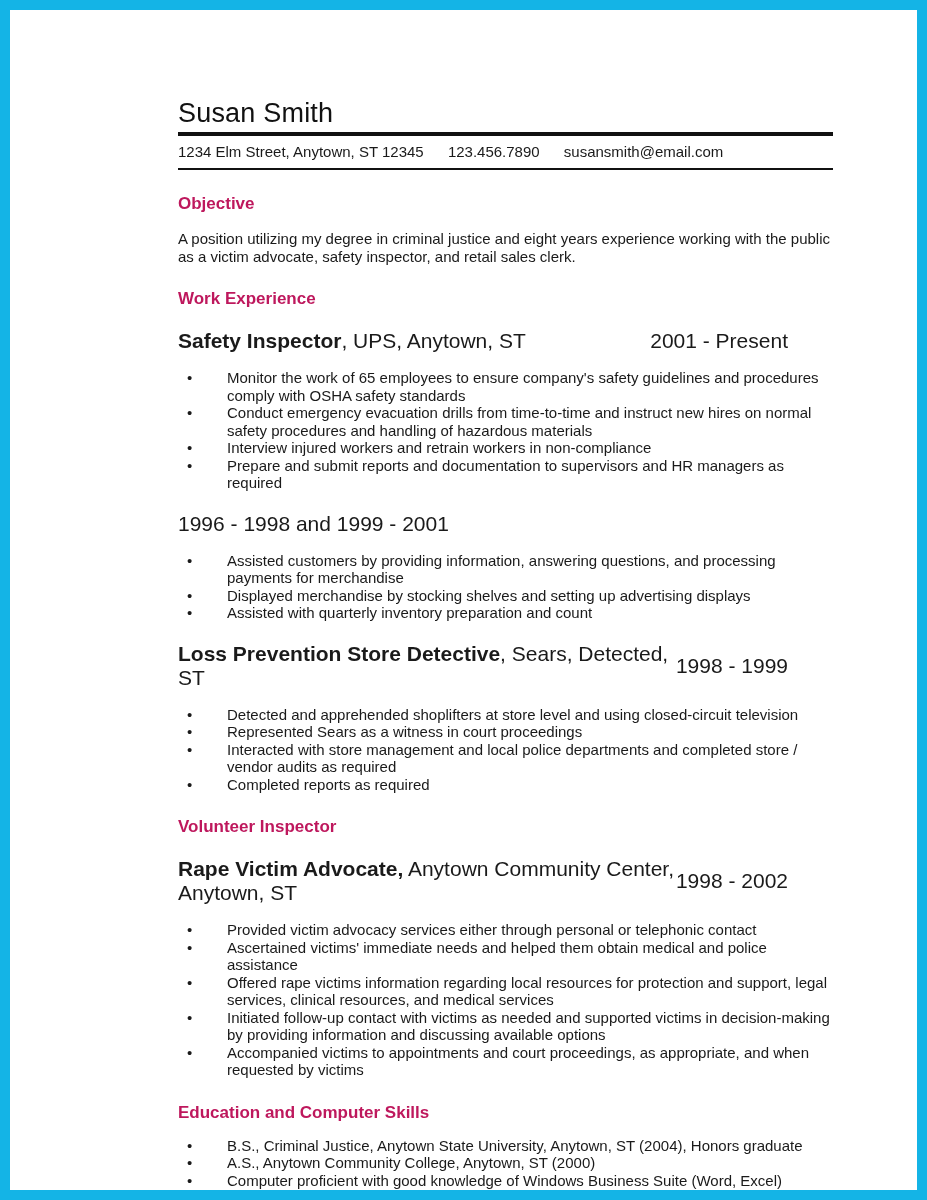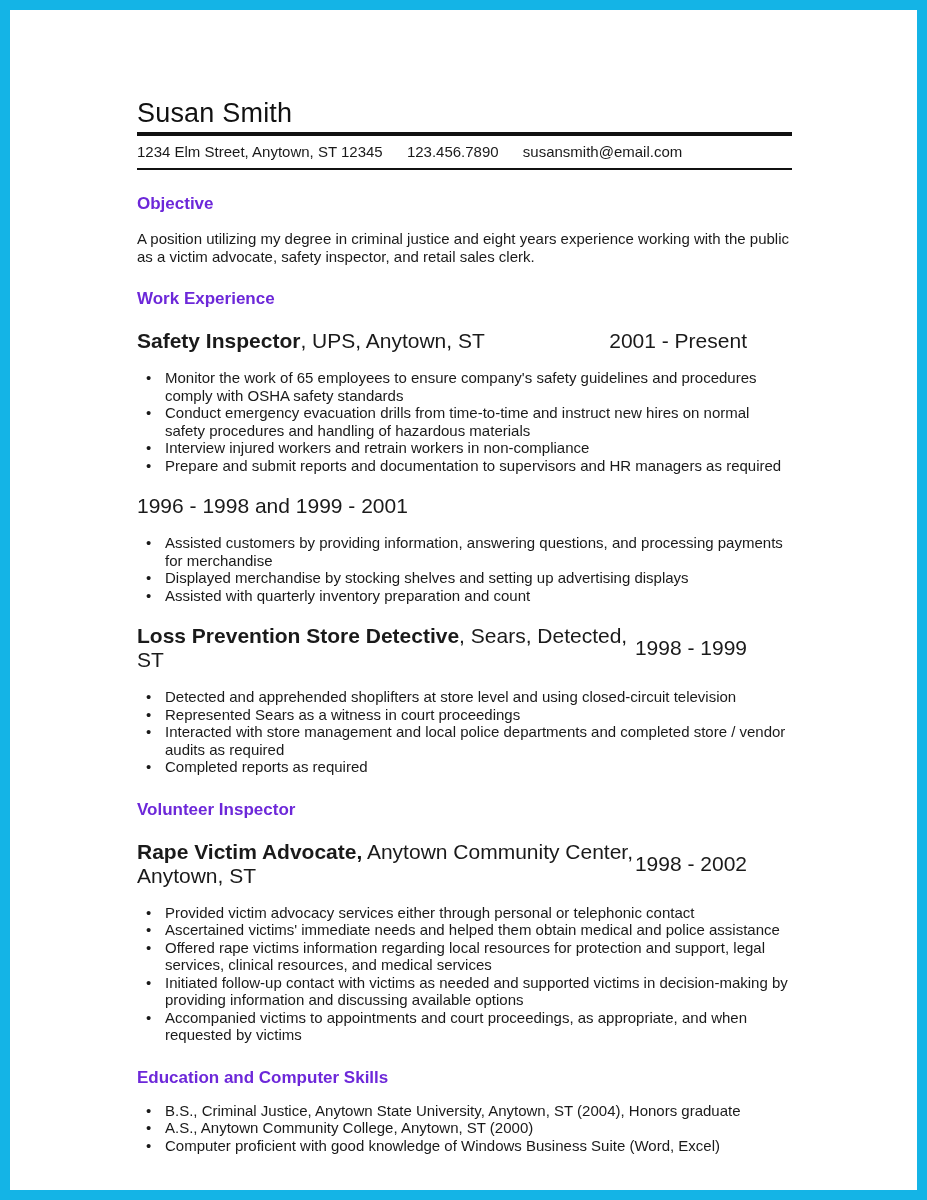--- a/index.html
+++ b/index.html
@@ -8,20 +8,21 @@
     font-family: "Liberation Sans", "DejaVu Sans", sans-serif;
     color: #1a1a1a;
   }
   .page-frame {
     width: 927px;
     height: 1200px;
     border: 10px solid var(--frame, #14b4e6);
     background: #ffffff;
     overflow: hidden;
     position: relative;
+    padding-left: 41px;
   }
   .resume {
     margin-left: 127px;
     margin-top: 88px;
     width: 655px;
   }
   .name {
     font-size: 27px;
     font-weight: 400;
     letter-spacing: 0.2px;
@@ -41,21 +42,21 @@
   .contact {
     font-size: 15px;
     white-space: nowrap;
   }
   .contact span { margin-right: 20px; }
   .contact span:last-child { margin-right: 0; }
   .section-heading {
     font-size: 17px;
     font-weight: 700;
     margin-top: 24px;
-    color: #6d28d9;
+    color: #be185d;
   }
   .para {
     font-size: 15px;
     line-height: 17.5px;
     margin-top: 16px;
   }
   .job-header {
     display: flex;
     justify-content: space-between;
     align-items: center;
@@ -73,21 +74,21 @@
   .bullet {
     display: flex;
     font-size: 15px;
     line-height: 17.5px;
   }
   .bullet .dot {
     width: 28px;
     flex: 0 0 28px;
     padding-left: 9px;
   }
-  .bullet .txt { flex: 1; }
+  .bullet .txt { flex: 1; margin-left: 21px; }
 </style>
 </head>
 <body>
 
 <div class="page-frame">
   <div class="resume">
 
     <div class="name">Susan Smith</div>
     <div class="rule-thick"></div>
     <div class="contact">

